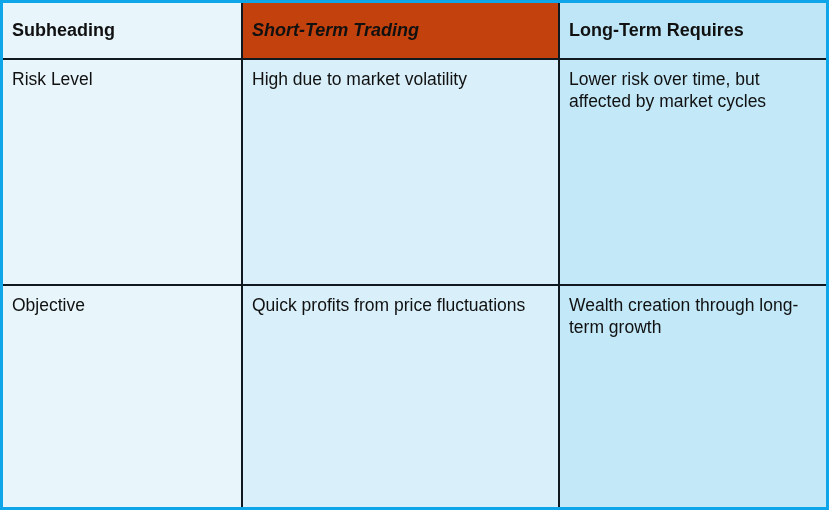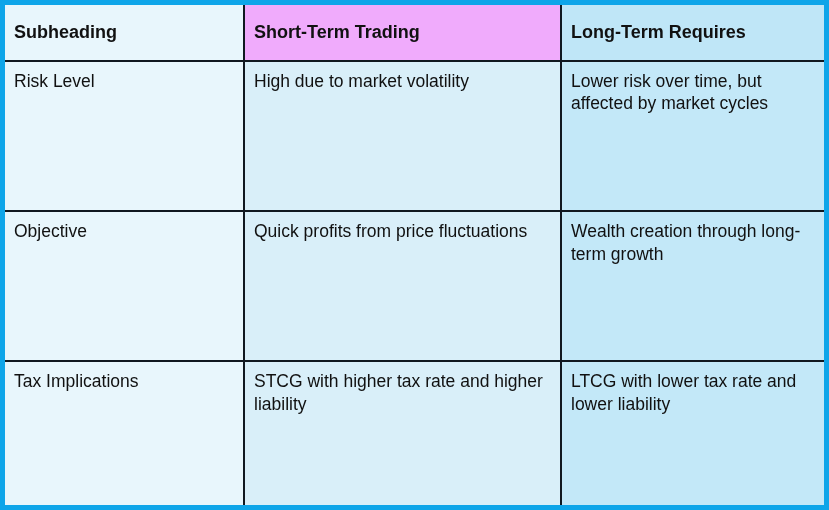--- a/index.html
+++ b/index.html
@@ -12,21 +12,21 @@
     height: 510px;
     overflow: hidden;
     font-family: "Liberation Sans", sans-serif;
   }
 
   #table-wrap {
     position: relative;
     width: 829px;
     height: 510px;
     box-sizing: border-box;
-    border: 5px solid #0ea5e9;
+    border: 3px solid #0ea5e9;
     background: #e8f6fc;
     overflow: hidden;
   }
 
   
   .watermark {
     position: absolute;
     inset: 0;
     pointer-events: none;
     z-index: 0;
@@ -80,21 +80,21 @@
     height: 38px;
     vertical-align: middle;
   }
 
   
   .c1 { background: #e8f6fc; width: 220px; }
   .c2 { background: #d9eff9; width: 297px; }
   .c3 { background: #c3e8f8; }
 
   thead .c1 { background: #e8f6fc; }
-  thead .c2 { background: #f0abfc; }
+  thead .c2 { background: #c2410c; font-style: italic; }
   thead .c3 { background: #bfe6f7; }
 
   
   table.cmp tr > td:first-child,
   table.cmp tr > th:first-child { border-left: none; }
   table.cmp tr > td:last-child,
   table.cmp tr > th:last-child { border-right: none; }
   table.cmp thead tr > th { border-top: none; }
   table.cmp tbody tr:last-child > td { border-bottom: none; }
 </style>
@@ -129,21 +129,16 @@
       <tr>
         <td class="c1">Risk Level</td>
         <td class="c2">High due to market volatility</td>
         <td class="c3">Lower risk over time, but affected by market cycles</td>
       </tr>
       <tr>
         <td class="c1">Objective</td>
         <td class="c2">Quick profits from price fluctuations</td>
         <td class="c3">Wealth creation through long-term growth</td>
       </tr>
-      <tr>
-        <td class="c1">Tax Implications</td>
-        <td class="c2">STCG with higher tax rate and higher liability</td>
-        <td class="c3">LTCG with lower tax rate and lower liability</td>
-      </tr>
     </tbody>
   </table>
 
 </div>
 
 </body></html>

